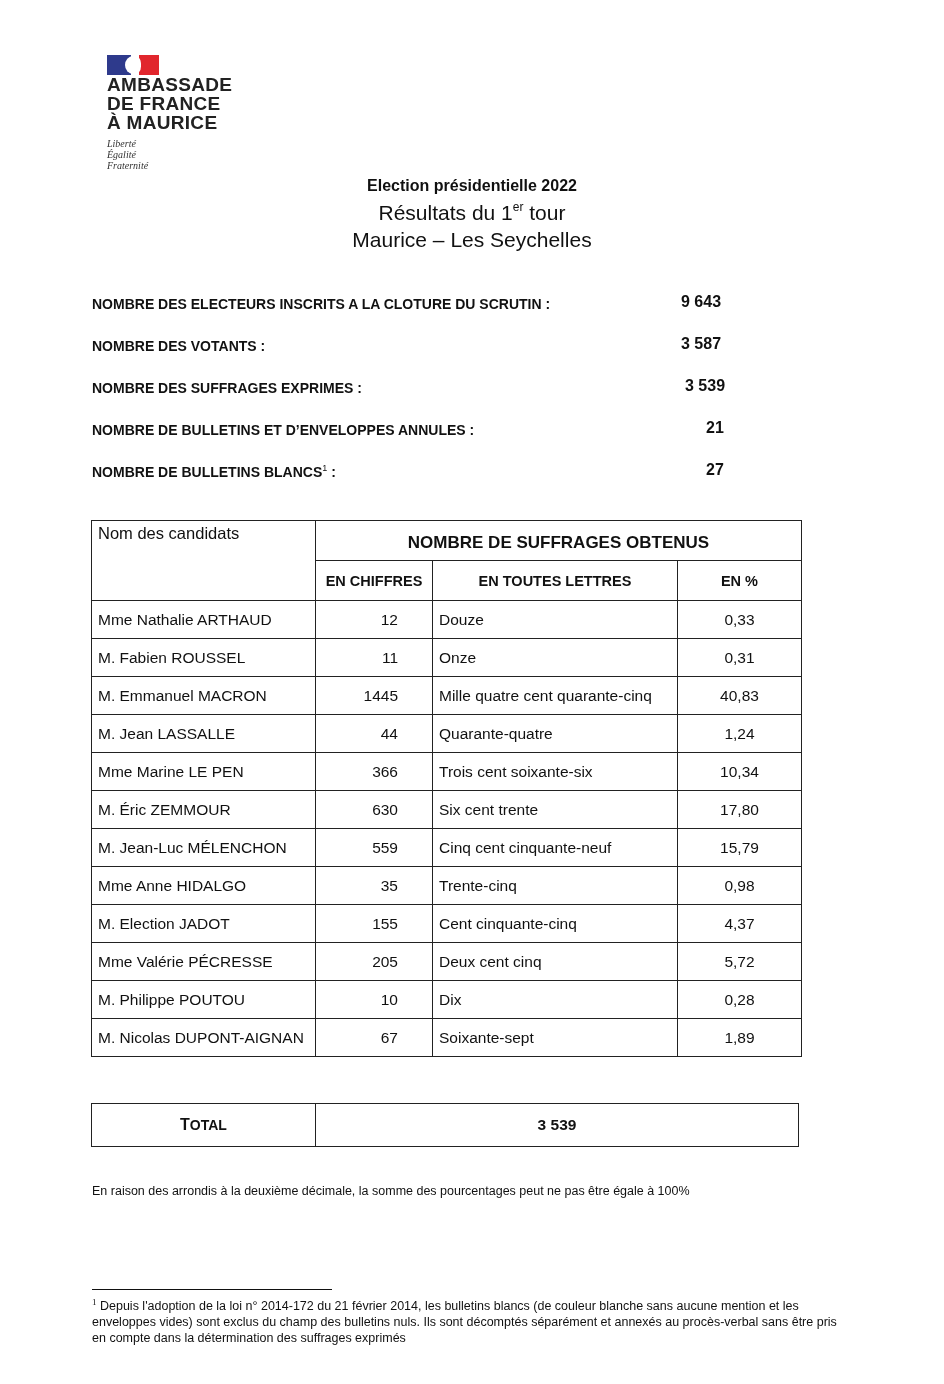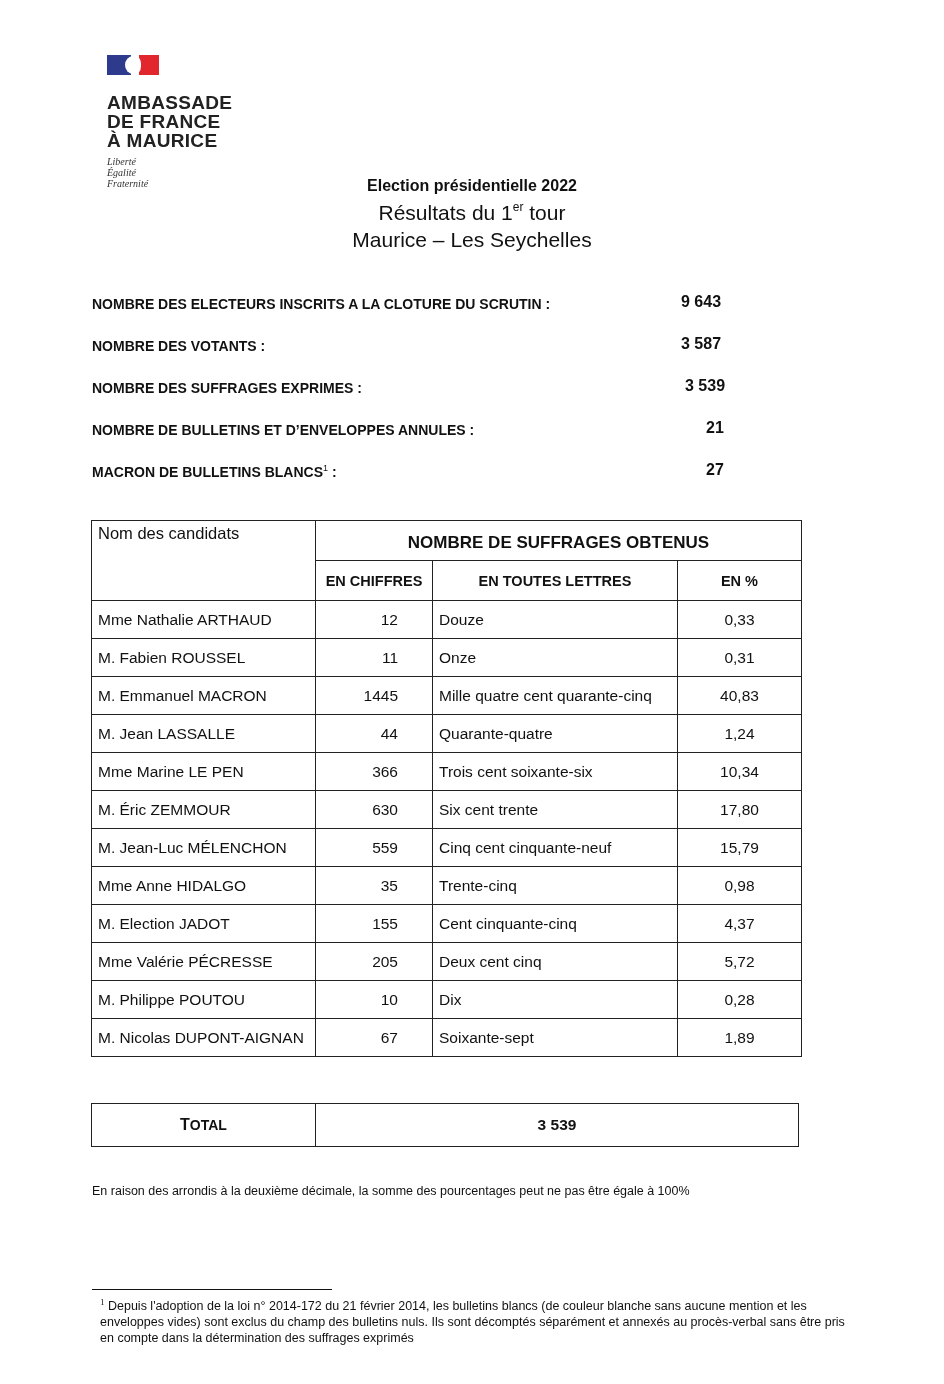--- a/index.html
+++ b/index.html
@@ -6,21 +6,21 @@
     body {
       width: 944px; height: 1384px; position: relative; overflow: hidden;
       font-family: "Liberation Sans", sans-serif; color: #111111;
     }
     .logo { position: absolute; left: 107px; top: 55px; }
     .flag { position: relative; width: 52px; height: 20px; }
     .flag .blue { position: absolute; left: 0; top: 0; width: 24px; height: 20px; background: #2e3a8c; }
     .flag .white { position: absolute; left: 24px; top: 0; width: 8px; height: 20px; background: #ffffff; }
     .flag .red { position: absolute; left: 32px; top: 0; width: 20px; height: 20px; background: #e1262d; }
     .flag .profile { position: absolute; left: 18px; top: 1px; width: 16px; height: 18px; background: #fff; border-radius: 50% 40% 40% 50%; }
-    .embassy { margin-top: 18px; font-weight: bold; font-size: 19px; line-height: 19px; color: #222; letter-spacing: 0.3px; }
+    .embassy { margin-top: 0; font-weight: bold; font-size: 19px; line-height: 19px; color: #222; letter-spacing: 0.3px; }
     .motto { margin-top: 6px; font-family: "Liberation Serif", serif; font-style: italic; font-size: 10px; line-height: 11px; color: #333; }
 
     .title-block { position: absolute; left: 0; width: 944px; top: 173px; text-align: center; }
     .title { font-size: 16px; font-weight: bold; line-height: 26px; }
     .subtitle { font-size: 21px; line-height: 27px; }
     .subtitle sup { font-size: 12px; vertical-align: 9px; line-height: 0; }
 
     .stats { position: absolute; left: 92px; top: 292px; width: 650px; }
     .stat-row { position: relative; height: 42px; font-weight: bold; font-size: 14px; }
     .stat-row .label { position: absolute; left: 0; top: 4px; }
@@ -49,21 +49,21 @@
     table.total {
       position: absolute; left: 91px; top: 1103px; border-collapse: collapse;
     }
     table.total td { border: 1.5px solid #222; height: 42px; padding: 0 6px; font-weight: bold; text-align: center; }
     table.total .t-label { width: 211px; font-size: 14px; font-variant: small-caps; }
     table.total .t-label .big { font-size: 16px; }
     table.total .t-val { width: 470px; font-size: 15.5px; }
 
     .note { position: absolute; left: 92px; top: 1184px; font-size: 12.5px; }
     .fn-rule { position: absolute; left: 92px; top: 1289px; width: 240px; border-top: 1px solid #111; }
-    .footnote { position: absolute; left: 92px; top: 1298px; width: 760px; font-size: 12.5px; line-height: 16px; margin-left: 8px; }
+    .footnote { position: absolute; left: 92px; top: 1298px; width: 760px; font-size: 12.5px; line-height: 16px; }
     .footnote sup { font-family: "Liberation Serif", serif; font-size: 9px; vertical-align: 5px; line-height: 0; }
   </style>
 </head>
 <body>
 
 <div class="logo">
   <div class="flag">
     <div class="blue"></div>
       <div class="white"></div>
       <div class="red"></div>
@@ -98,21 +98,21 @@
   </div>
   <div class="stat-row">
     <span class="label">NOMBRE DES SUFFRAGES EXPRIMES :</span>
     <span class="value" style="left:593px">3 539</span>
   </div>
   <div class="stat-row">
     <span class="label">NOMBRE DE BULLETINS ET D’ENVELOPPES ANNULES :</span>
     <span class="value" style="left:614px">21</span>
   </div>
   <div class="stat-row">
-    <span class="label"><span>MACRON DE BULLETINS BLANCS</span><sup>1</sup><span> :</span></span>
+    <span class="label"><span>NOMBRE DE BULLETINS BLANCS</span><sup>1</sup><span> :</span></span>
     <span class="value" style="left:614px">27</span>
   </div>
 </div>
 
 <table class="results">
   <thead>
     <tr class="hdr1">
       <th class="hdr-name col-name" rowspan="2">Nom des candidats</th>
       <th class="hdr-group" colspan="3">NOMBRE DE SUFFRAGES OBTENUS</th>
     </tr>

